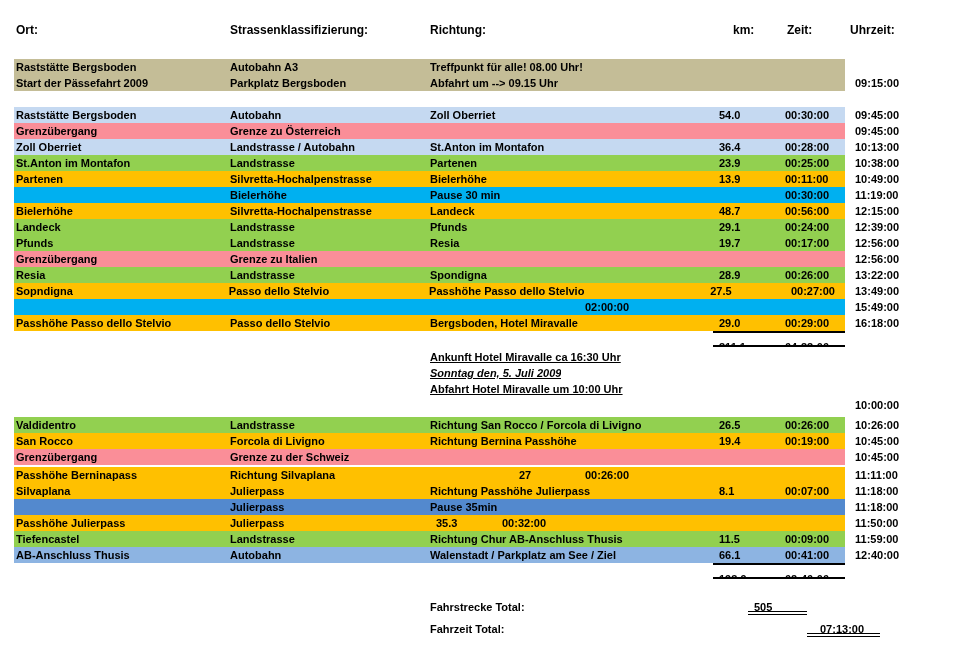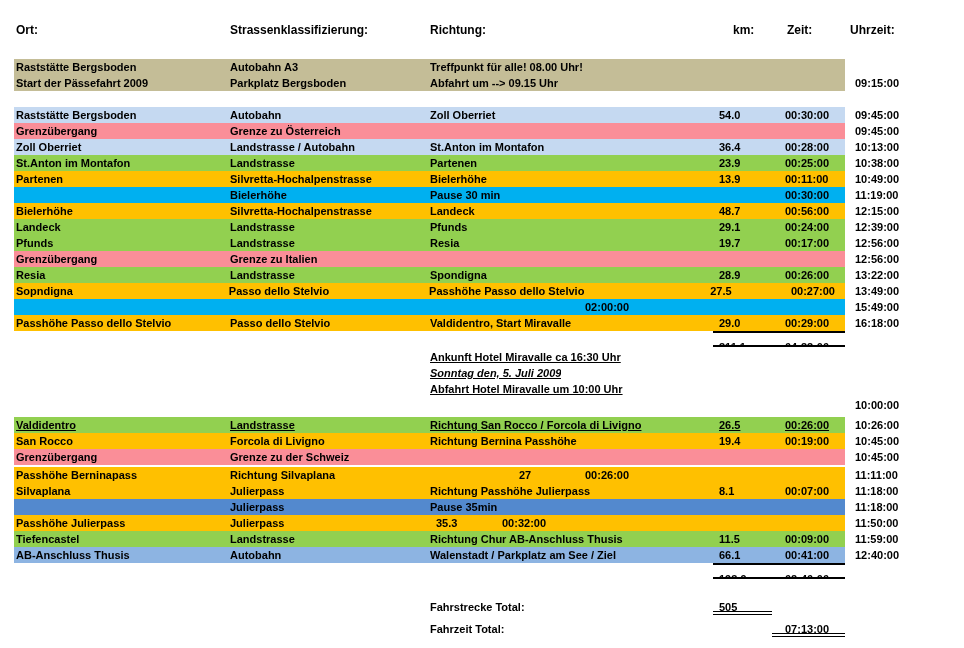--- a/index.html
+++ b/index.html
@@ -20,21 +20,21 @@
   .uhrzeit{width:110px;padding-left:10px;}
   .hrow .km{padding-left:20px;}
   .hrow .zeit{padding-left:15px;}
   .hrow .uhrzeit{padding-left:5px;}
   .sumbox{display:flex;margin-left:713px;width:132px;height:100%;box-sizing:border-box;
     border-top:2px solid #000;border-bottom:2px solid #000;}
   .sumbox .c{line-height:12px;padding-top:8px;}
   .note{margin-left:430px;text-decoration:underline;}
   .italic{font-style:italic;}
   .tlabel{margin-left:430px;width:283px;}
-  .dbl{border-bottom:4px double #000;}
+  .dbl{border-bottom:4px double #000;margin-left:35px;}
   .gap{width:100%;}
 </style>
 </head>
 <body>
 
 <div class="sheet">
   <div class="row hrow">
     <div class="band">
       <div class="c ort">Ort:</div>
       <div class="c strasse">Strassenklassifizierung:</div>
@@ -193,21 +193,21 @@
           <div class="c richtung"></div>
           <div class="c km"></div>
           <div class="c zeit">02:00:00</div>
         </div>
         <div class="c uhrzeit">15:49:00</div>
       </div>
       <div class="row">
         <div class="band" style="background: rgb(255, 192, 0);">
           <div class="c ort">Passhöhe Passo dello Stelvio</div>
           <div class="c strasse">Passo dello Stelvio</div>
-          <div class="c richtung">Valdidentro, Start Miravalle</div>
+          <div class="c richtung">Bergsboden, Hotel Miravalle</div>
           <div class="c km">29.0</div>
           <div class="c zeit">00:29:00</div>
         </div>
         <div class="c uhrzeit">16:18:00</div>
       </div>
       <div class="row">
         <div class="sumbox">
           <div class="c km">311.1</div>
           <div class="c zeit">04:33:00</div>
         </div>
@@ -227,21 +227,21 @@
           <div class="c ort"></div>
           <div class="c strasse"></div>
           <div class="c richtung"></div>
           <div class="c km"></div>
           <div class="c zeit"></div>
         </div>
         <div class="c uhrzeit">10:00:00</div>
       </div>
       <div class="gap" style="height: 4px;"></div>
       <div class="row">
-        <div class="band" style="background: rgb(146, 208, 80); text-decoration: underline;">
+        <div class="band" style="background: rgb(146, 208, 80);">
           <div class="c ort">Valdidentro</div>
           <div class="c strasse">Landstrasse</div>
           <div class="c richtung">Richtung San Rocco / Forcola di Livigno</div>
           <div class="c km">26.5</div>
           <div class="c zeit">00:26:00</div>
         </div>
         <div class="c uhrzeit">10:26:00</div>
       </div>
       <div class="row">
         <div class="band" style="background: rgb(255, 192, 0);">

